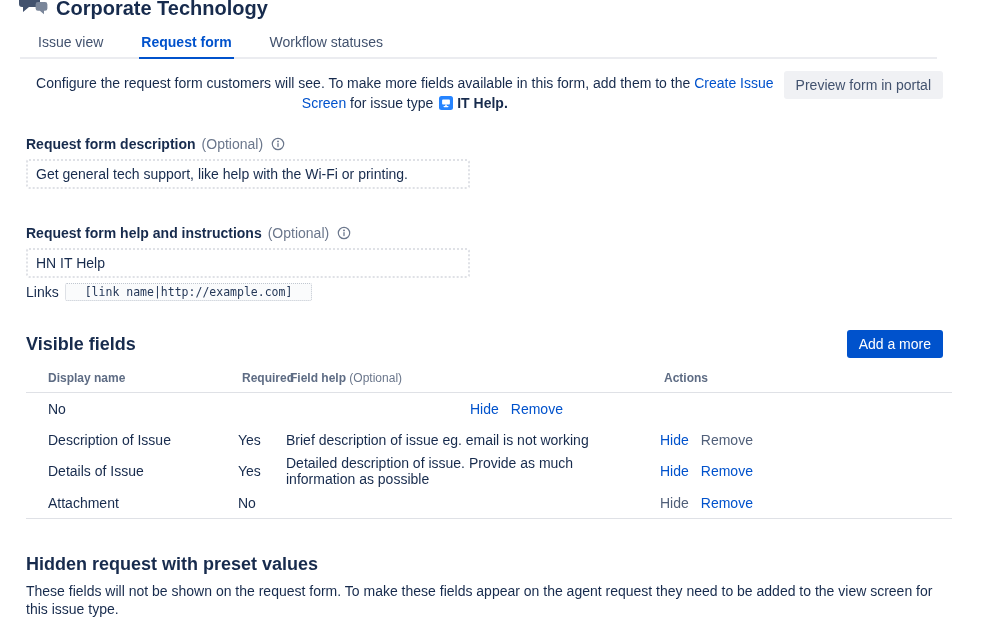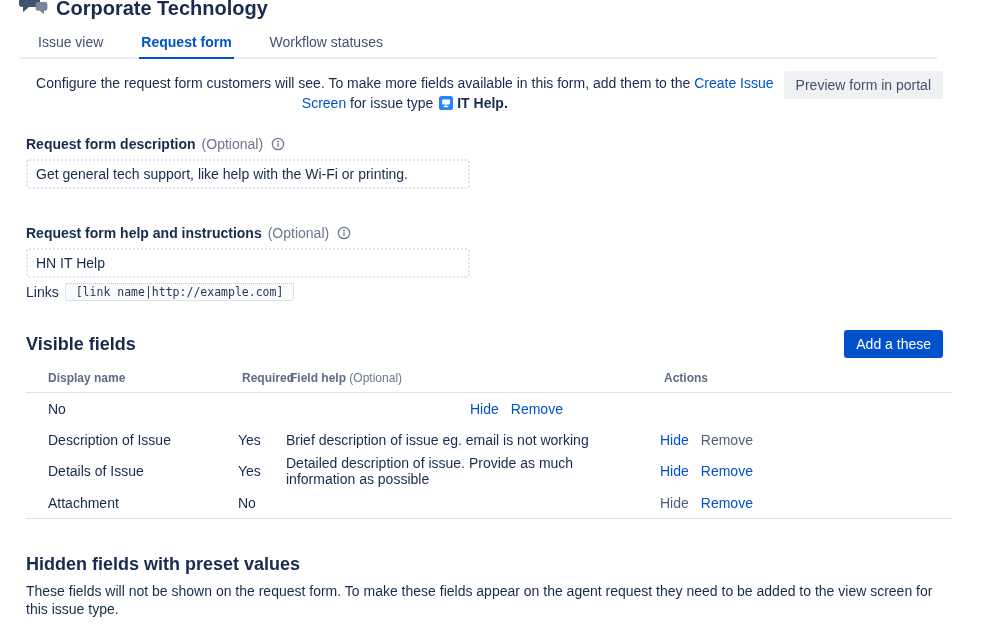--- a/index.html
+++ b/index.html
@@ -43,21 +43,21 @@
   .info-icon { display: inline-flex; cursor: pointer; margin-left: 2px; }
   .inline-edit {
     margin-top: 7px; width: 444px; border: 2px dotted #DFE1E6; border-radius: 3px;
     padding: 4px 8px; font-size: 14px; color: #172B4D; background: #fff; cursor: text;
     line-height: 18px;
   }
   .field-help-gap { margin-top: 36px; }
   .links-line { margin-top: 5px; display: flex; align-items: center; gap: 6px; }
   .code-chip {
     font-family: "DejaVu Sans Mono", monospace; font-size: 11.5px; color: #253858;
-    border: 1px dotted #C1C7D0; background: #FAFBFC; padding: 1px 10px; border-radius: 2px;
+    border: 1px dotted #C1C7D0; background: #FAFBFC; padding: 1px 19px; border-radius: 2px;
   }
 
   
   .section-head { display: flex; justify-content: space-between; align-items: center; margin-top: 29px; }
   .section-title { font-size: 18px; font-weight: bold; color: #172B4D; }
   .section-desc { margin-top: 7px; line-height: 18px; }
 
   
   .table { margin-top: 9px; width: 926px; }
   .t-head { display: flex; align-items: flex-end; color: #5E6C84; font-size: 12px; font-weight: bold; padding: 4px 0 7px 0; border-bottom: 1px solid #DFE1E6; }
@@ -145,21 +145,21 @@
     </span>
   </div>
   <div class="inline-edit">HN IT Help</div>
   <div class="links-line">
     <span>Links</span>
     <span class="code-chip">[link name|http://example.com]</span>
   </div>
 
   <div class="section-head">
     <h2 class="section-title">Visible fields</h2>
-    <button class="btn-primary">Add a these</button>
+    <button class="btn-primary">Add a more</button>
   </div>
 
   <div class="table bordered-bottom">
     <div class="t-head">
       <span class="col-handle"></span>
       <span class="h-name">Display name</span>
       <span class="h-required">Required</span>
       <span class="h-help"><span>Field help</span> <span class="h-opt">(Optional)</span></span>
       <span>Actions</span>
     </div>
@@ -202,21 +202,21 @@
       <span class="col-required">No</span>
       <span class="col-help"></span>
       <span class="col-actions">
         <a class="action-link muted">Hide</a>
         <a class="action-link">Remove</a>
       </span>
     </div>
   </div>
 
   <div class="section-head" style="margin-top:35px">
-    <h2 class="section-title">Hidden fields with preset values</h2>
+    <h2 class="section-title">Hidden request with preset values</h2>
   </div>
   <p class="section-desc">These fields will not be shown on the request form. To make these fields appear on the agent request they need to be added to the view screen for this issue type.</p>
 
   <div class="table" style="margin-top:18px">
     <div class="t-head">
       <span class="col-handle"></span>
       <span class="colh-name">Name</span>
       <span class="colh-preset">Preset value</span>
       <span>Actions</span>
     </div>

